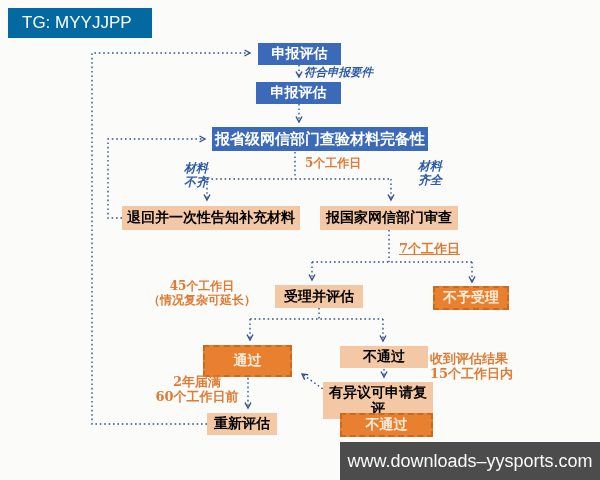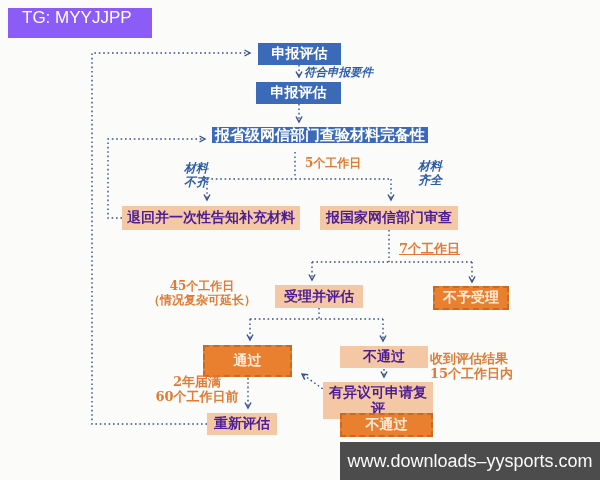--- a/index.html
+++ b/index.html
@@ -7,30 +7,30 @@
   #stage{
     position:relative;width:600px;height:480px;background:#fbfbf9;overflow:hidden;
   }
   #connectors{position:absolute;left:0;top:0;width:600px;height:480px;}
   .node{
     position:absolute;display:flex;align-items:center;justify-content:center;
     font-weight:bold;text-align:center;line-height:1.1;box-sizing:border-box;
     font-family:"DejaVu Serif",serif;
   }
   .blue{background:#3b6ab8;color:#ffffff;}
-  .light{background:#f4c8a4;color:#4c1d95;}
+  .light{background:#f4c8a4;color:#000000;}
   .solid{background:#e8802f;color:#fdeede;border:2px dashed #c96a1e;}
   .edge-label{
     position:absolute;font-weight:bold;line-height:1.18;text-align:center;
     font-family:"DejaVu Serif",serif;
   }
   .lbl-blue{color:#2e5ca8;font-style:italic;}
   .lbl-orange{color:#e07b35;}
   .graybox{
-    position:absolute;background:#8b5cf6;color:#ffffff;display:flex;align-items:flex-start;
+    position:absolute;background:#0369a1;color:#ffffff;display:flex;align-items:center;
     font-family:"Liberation Sans",sans-serif;
   }
   .sitebar{
     position:absolute;background:#4c4c4c;color:#fafafa;display:flex;align-items:center;
     justify-content:center;font-family:"Liberation Sans",sans-serif;
   }
 </style>
 </head>
 <body>
 
@@ -80,21 +80,21 @@
   <div class="graybox" style="left:8px;top:8px;width:130px;height:30px;padding-left:14px;font-size:17px;">
     <span>TG: MYYJJPP</span>
   </div>
 
   <div class="node blue" style="left:258px;top:43px;width:83px;height:22px;font-size:14px;">申报评估</div>
 
   <div class="edge-label lbl-blue" style="left:304px;top:66px;font-size:11.5px;">符合申报要件</div>
 
   <div class="node blue" style="left:256px;top:82px;width:85px;height:22px;font-size:14px;">申报评估</div>
 
-  <div class="node blue" style="left:212px;top:127px;width:216px;height:16px;font-size:15px;">报省级网信部门查验材料完备性</div>
+  <div class="node blue" style="left:212px;top:127px;width:216px;height:24px;font-size:15px;">报省级网信部门查验材料完备性</div>
 
   <div class="edge-label lbl-orange" style="left:305px;top:156px;font-size:12px;">5个工作日</div>
 
   <div class="edge-label lbl-blue" style="left:178px;top:161px;width:36px;font-size:12px;">
     <div>材料</div>
     <div>不齐</div>
   </div>
 
   <div class="edge-label lbl-blue" style="left:412px;top:159px;width:36px;font-size:12px;">
     <div>材料</div>

